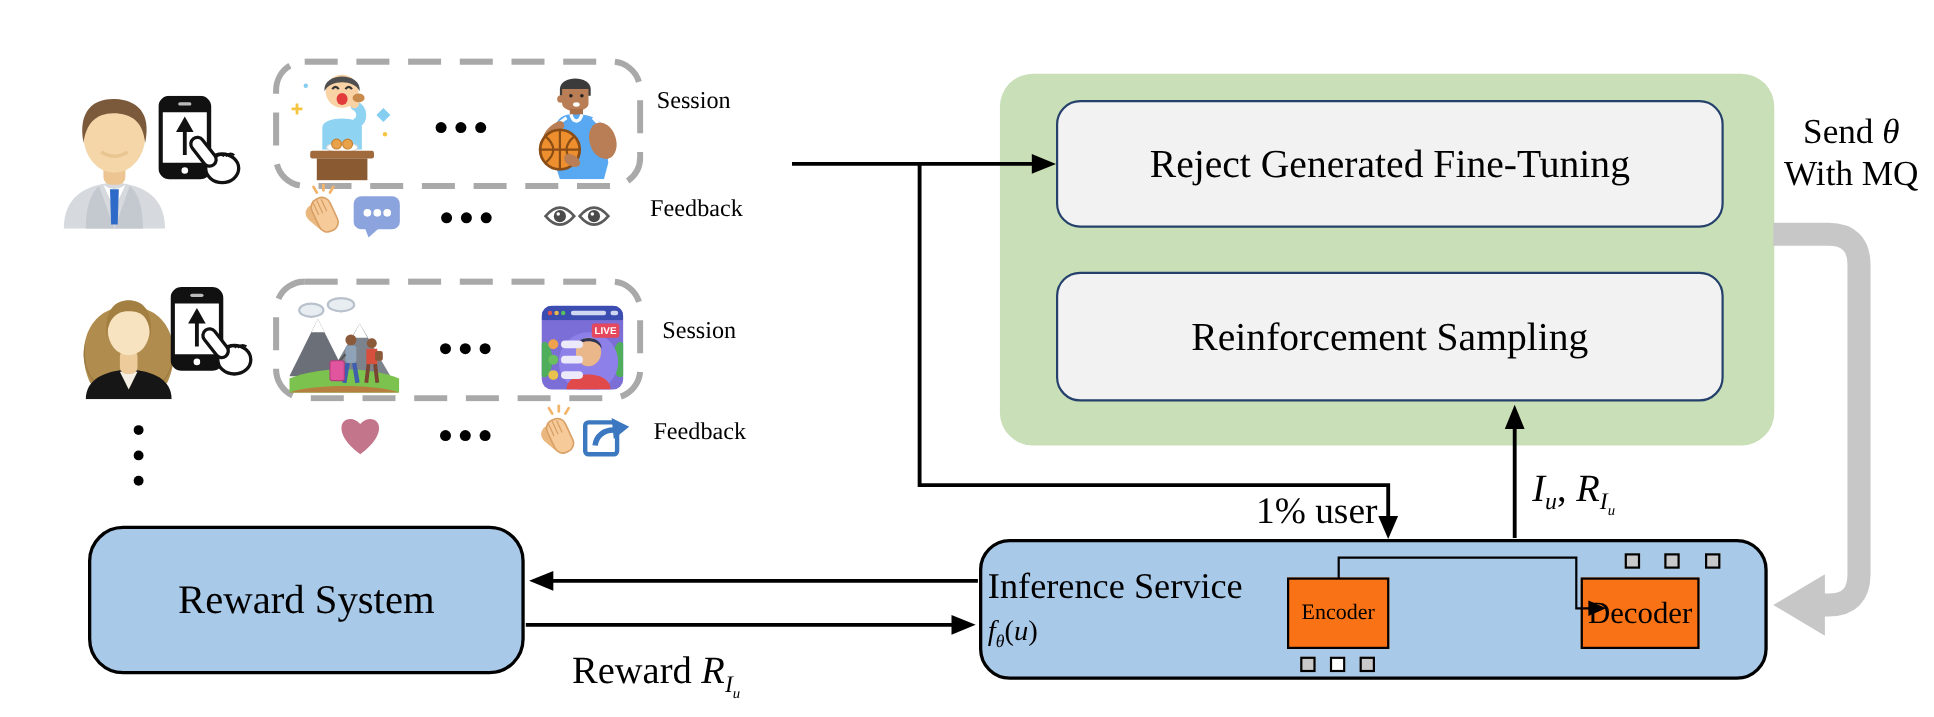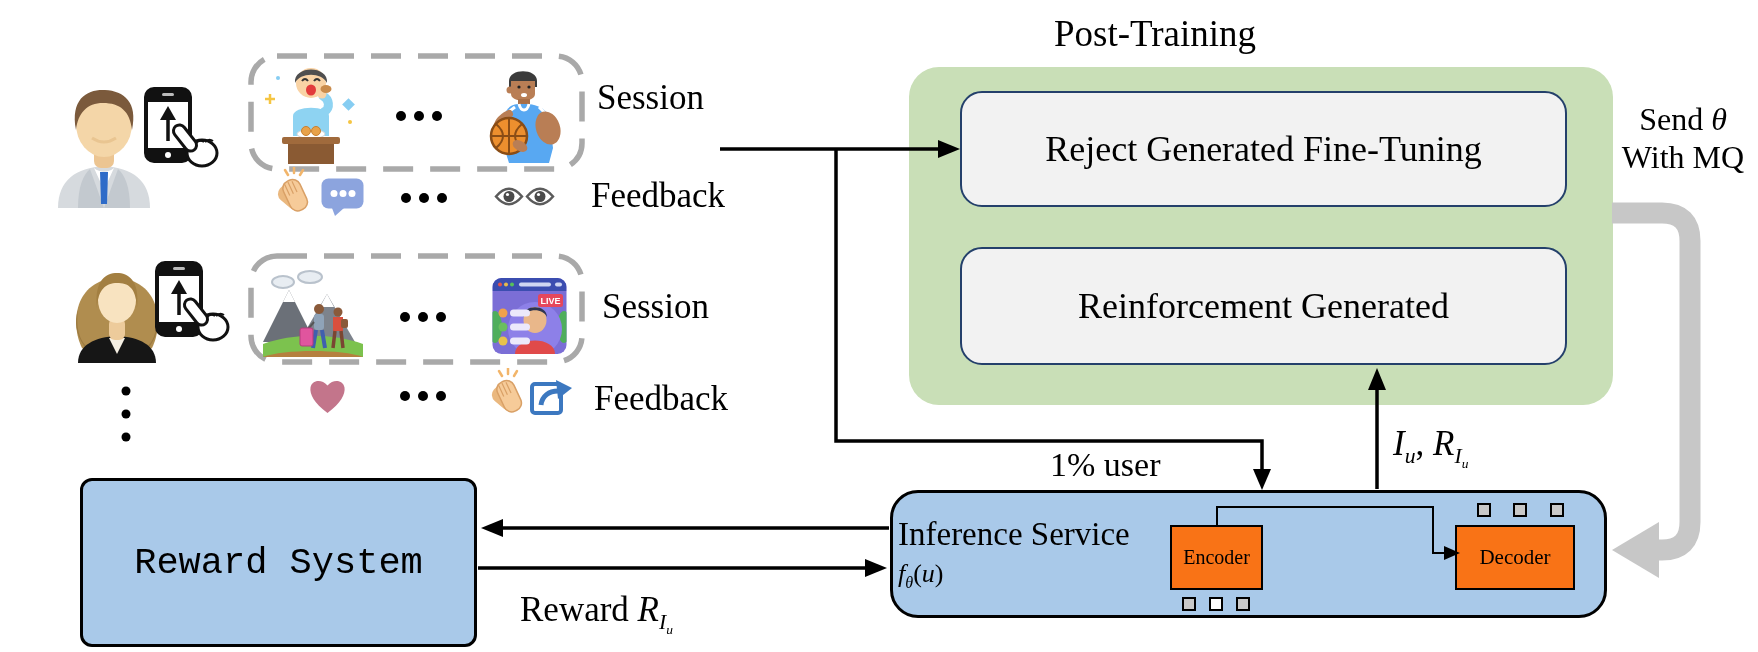--- a/index.html
+++ b/index.html
@@ -9,35 +9,35 @@
   
   .green-panel{left:909px;top:67px;width:704px;height:338px;border-radius:30px;
                background:var(--green_panel,#c9dfb7);}
   .module{left:960px;width:607px;background:var(--module_fill,#f2f2f2);
           border:2.5px solid var(--module_border,#24406b);border-radius:22px;
           display:flex;align-items:center;justify-content:center;
           font-size:36px;box-sizing:border-box;}
   .mod-rsft{top:91px;height:116px;}
   .mod-rl{top:247px;height:118px;}
   .blue-box{background:var(--blue_fill,#a9c9e9);border:3px solid #000;box-sizing:border-box;}
-  .reward-box{left:80px;top:478px;width:397px;height:169px;border-radius:12px;
-              display:flex;align-items:center;justify-content:center;font-size:37px;font-family:Liberation Mono, monospace;}
+  .reward-box{left:80px;top:478px;width:397px;height:135px;border-radius:32px;
+              display:flex;align-items:center;justify-content:center;font-size:37px;}
   .inference-box{left:890px;top:490px;width:717px;height:128px;border-radius:28px;}
   .inf-text{position:absolute;left:5px;top:0;width:280px;height:100%;
             display:flex;flex-direction:column;align-items:flex-start;justify-content:center;
             font-size:33px;line-height:40px;}
   .codec{position:absolute;background:#f97316;border:2.5px solid #000;
          display:flex;align-items:center;justify-content:center;box-sizing:border-box;
          font-size:20px;}
   .enc{left:277px;top:32px;width:93px;height:65px;}
-  .dec{left:562px;top:32px;width:120px;height:65px;font-size:21px;}
+  .dec{left:544px;top:32px;width:108px;height:65px;font-size:28px;}
   .sq{position:absolute;width:14px;height:14px;border:2.5px solid #000;background:#c9c9c9;box-sizing:border-box;}
   .sq.white{background:#fff;}
   
-  .lbl{font-size:35px;white-space:nowrap;}
+  .lbl{font-size:22px;white-space:nowrap;}
   .title{font-size:37px;text-align:center;}
   .math i{font-style:italic;}
   sub{font-size:62%;line-height:0;}
   
   .dots{display:flex;gap:8px;align-items:center;}
   .dots .dot{width:10px;height:10px;border-radius:50%;background:#000;display:block;}
   svg{display:block;}
   #arrow-layer{left:0;top:0;z-index:4;pointer-events:none;}
   .k{stroke:#000;stroke-width:3.5;}
 </style>
@@ -45,24 +45,23 @@
 <body>
 
 <div id="canvas">
 
   <div class="abs green-panel"></div>
 
   <div class="abs module mod-rsft">
     <span>Reject Generated Fine-Tuning</span>
   </div>
   <div class="abs module mod-rl">
-    <span>Reinforcement Generated</span>
-  </div>
-
-  <div class="abs title" style="left:955px;top:12px;width:400px;">Post-Training</div>
+    <span>Reinforcement Sampling</span>
+  </div>
+
 
   <div class="abs blue-box reward-box">
     <span>Reward System</span>
   </div>
 
   <div class="abs blue-box inference-box">
     <div class="inf-text">
       <span>Inference Service</span>
       <span class="math" style="font-size:26px"><i>f<sub>θ</sub></i>(<i>u</i>)</span>
     </div>
@@ -74,21 +73,21 @@
     </div>
     <span class="sq" style="left:289px;top:104px;"></span>
     <span class="sq white" style="left:316px;top:104px;"></span>
     <span class="sq" style="left:343px;top:104px;"></span>
     <span class="sq" style="left:584px;top:10px;"></span>
     <span class="sq" style="left:620px;top:10px;"></span>
     <span class="sq" style="left:657px;top:10px;"></span>
   </div>
 
   <div class="abs" style="left:1608px;top:100px;width:150px;text-align:center;font-size:32px;line-height:38px;">Send <i>θ</i><br>With MQ</div>
-  <div class="abs" style="left:1050px;top:446px;width:200px;text-align:left;font-size:34px;">1% user</div>
+  <div class="abs" style="left:1097px;top:446px;width:200px;text-align:center;font-size:34px;">1% user</div>
   <div class="abs math" style="left:1393px;top:424px;font-size:35px;"><i>I<sub>u</sub></i>, <i>R<sub>I<sub>u</sub></sub></i></div>
   <div class="abs math" style="left:520px;top:590px;width:380px;font-size:35px;">Reward <i>R<sub>I<sub>u</sub></sub></i></div>
 
   <div class="abs" style="left:48px;top:84px;">
     <svg width="112" height="124" viewBox="0 0 112 124">
       <path d="M10 124 C10 96 28 84 56 82 C84 84 102 96 102 124 Z" fill="#d6dade"></path>
       <path d="M42 85 L56 124 L30 124 C30 103 35 91 42 85 Z" fill="#c3c9cf"></path>
       <path d="M70 85 L56 124 L82 124 C82 103 77 91 70 85 Z" fill="#c3c9cf"></path>
       <path d="M46 84 L56 106 L66 84 C60 89 52 89 46 84 Z" fill="#ffffff"></path>
       <polygon points="52,88 60,88 59,120 53,120" fill="#2e6bc8"></polygon>

